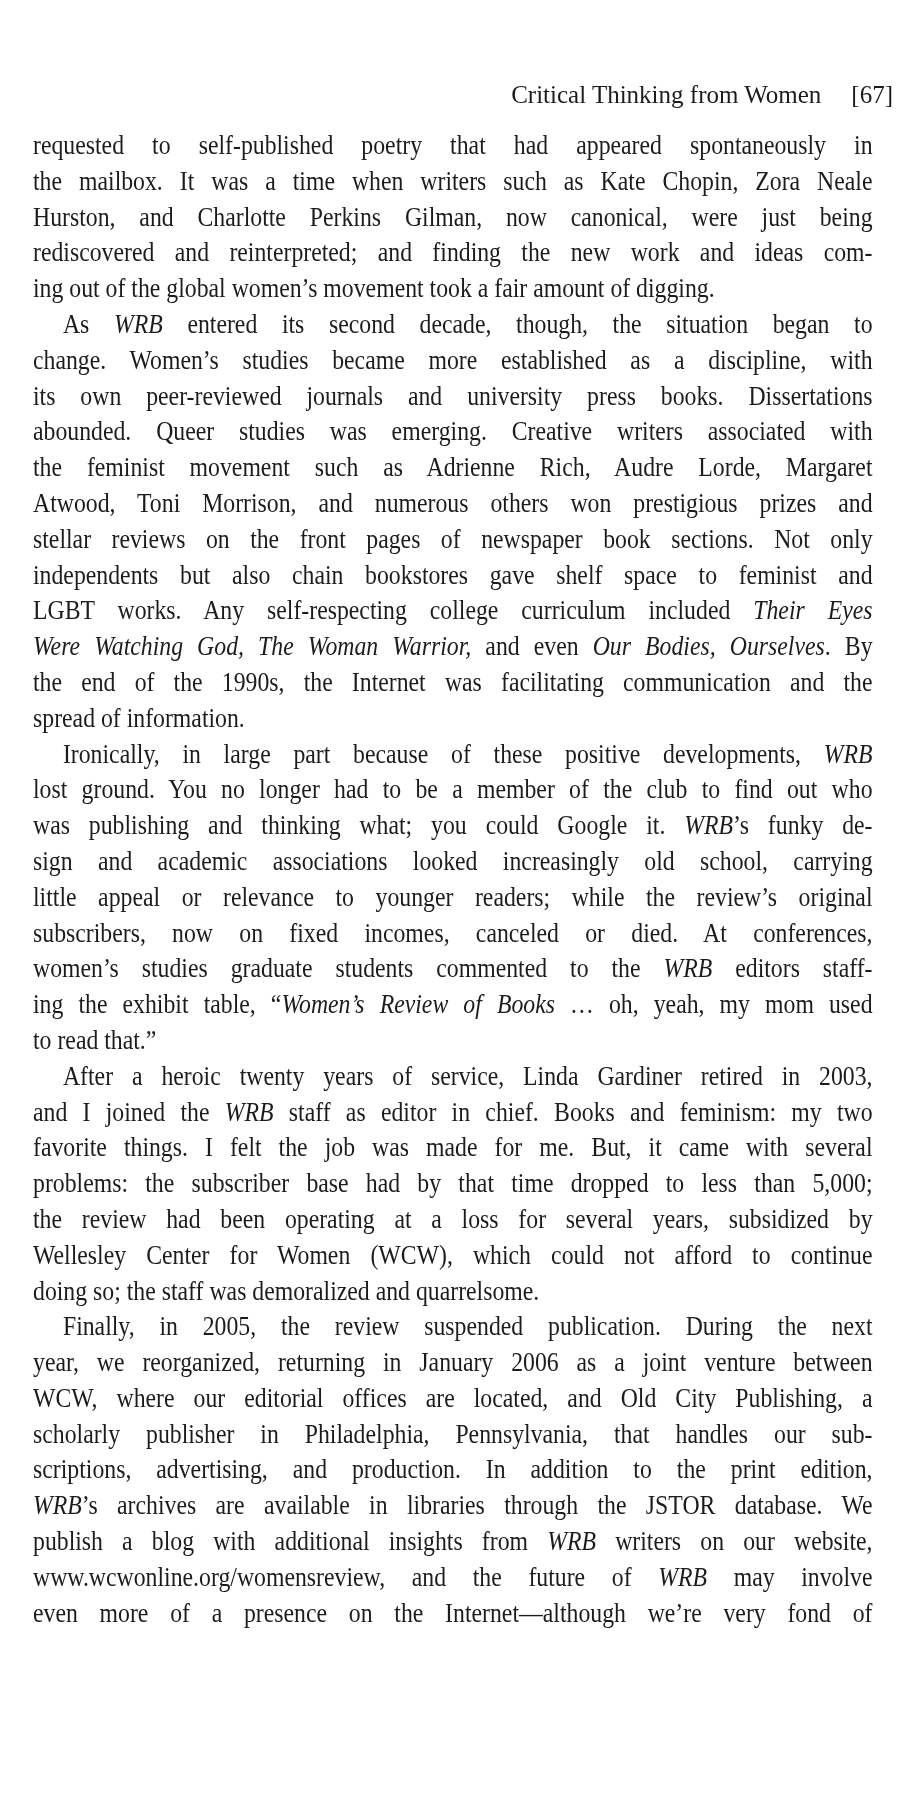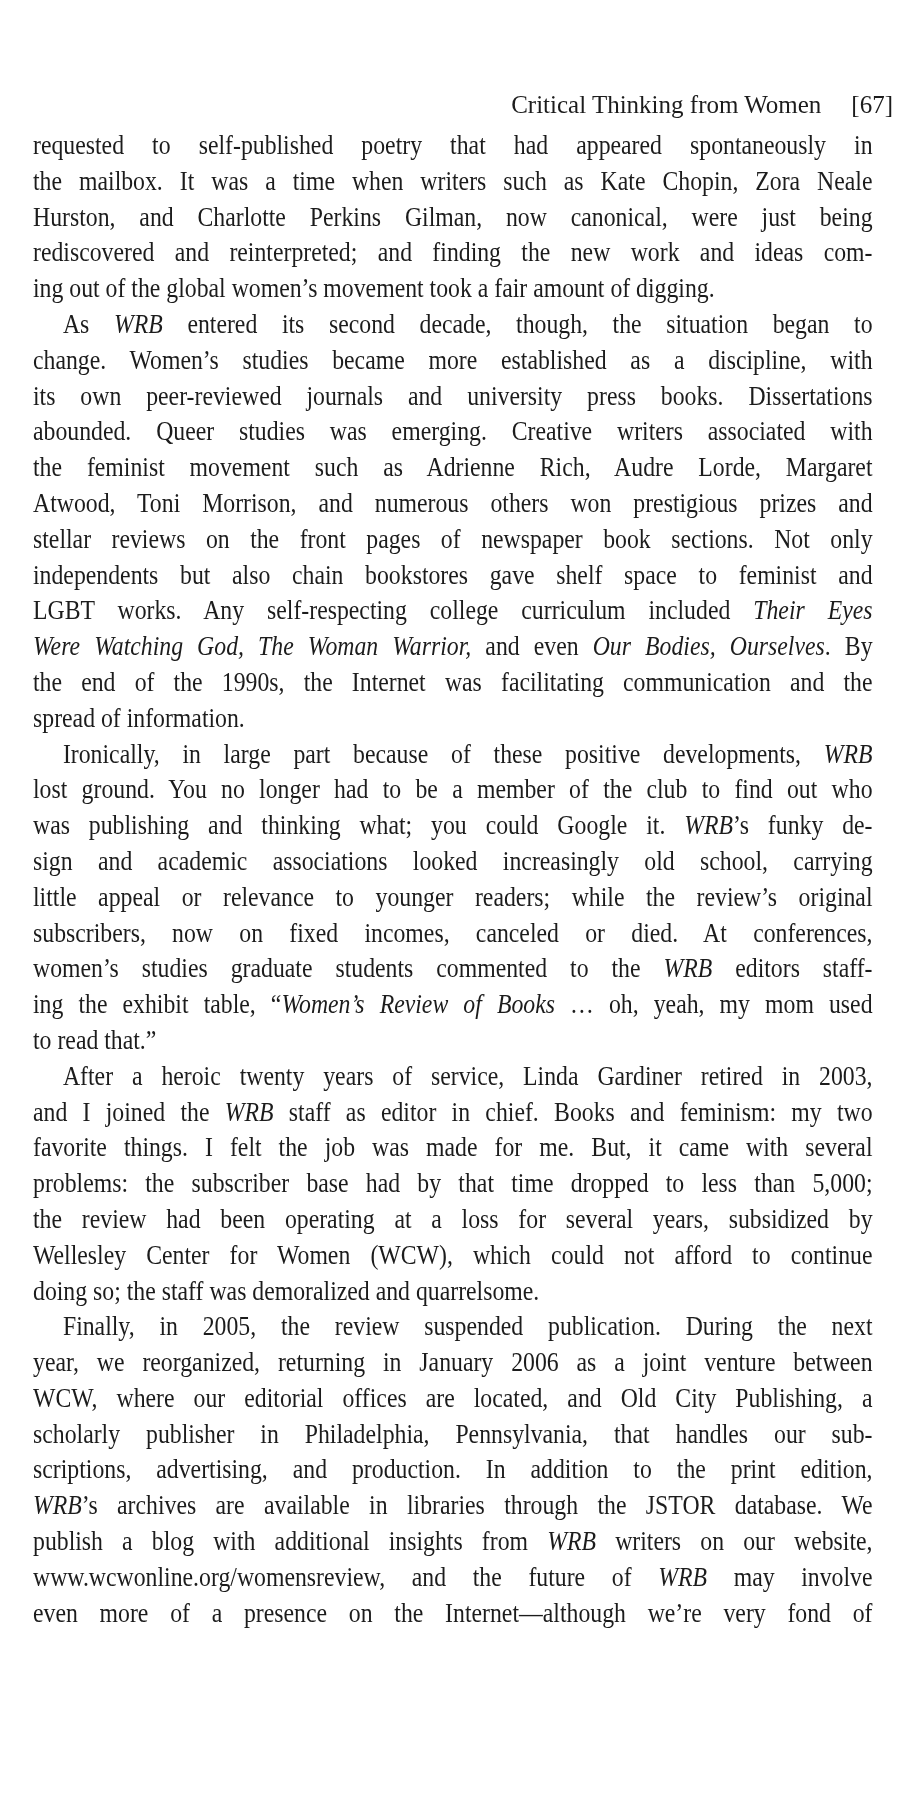--- a/index.html
+++ b/index.html
@@ -7,21 +7,21 @@
     width: 900px;
     height: 1800px;
     background: #ffffff;
     position: relative;
     overflow: hidden;
     font-family: "Liberation Serif", "DejaVu Serif", serif;
     color: #1c1c1c;
   }
   .running-header {
     position: absolute;
-    top: 90px;
+    top: 80px;
     left: 33px;
     width: 860px;
     text-align: right;
     font-size: 25px;
     line-height: 30px;
     white-space: nowrap;
   }
   .running-header .folio { margin-left: 30px; }
   .text-block {
     position: absolute;

